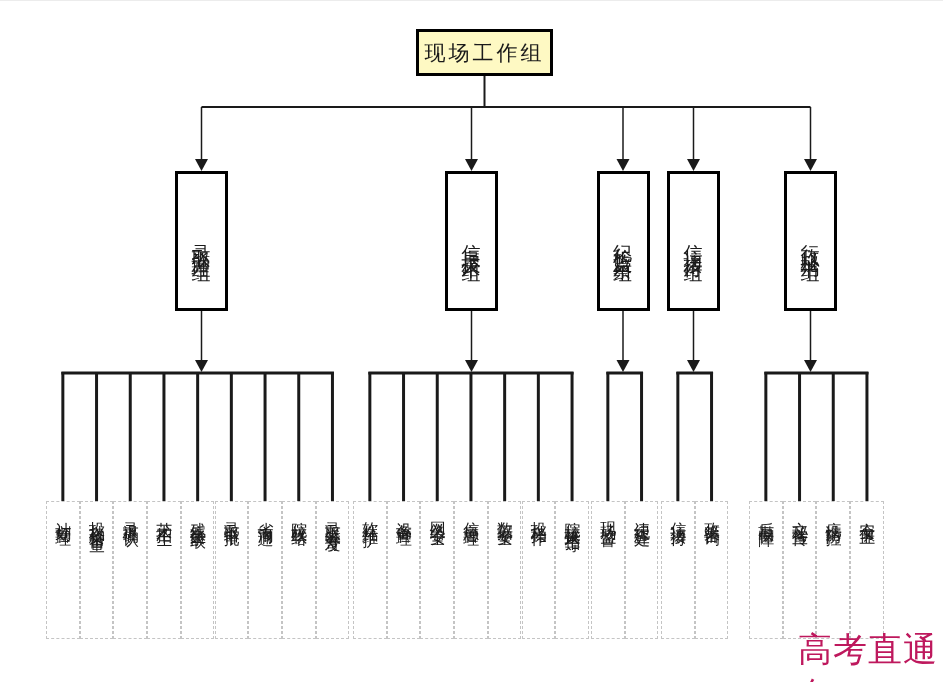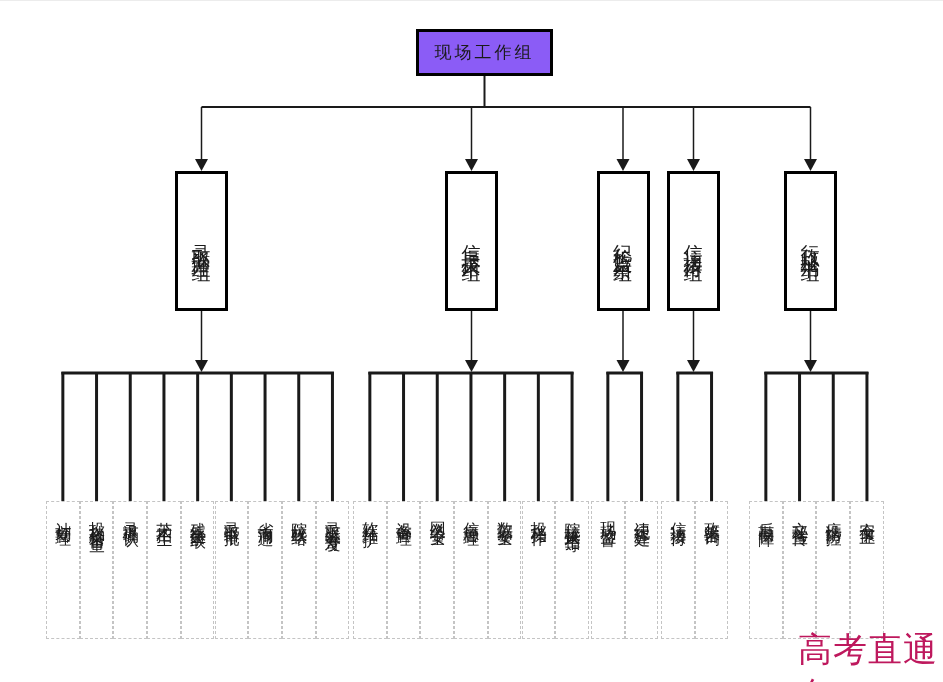--- a/index.html
+++ b/index.html
@@ -13,22 +13,22 @@
   }
   svg.connectors {
     position:absolute; left:0; top:0; width:943px; height:682px;
     pointer-events:none;
   }
   .root-box {
     position:absolute;
     box-sizing:border-box;
     border:3px solid #000;
     display:flex; align-items:center; justify-content:center;
-    font-size:17px; letter-spacing:3px; color:#1a1a1a;
-    background:#8b5cf6;
+    font-size:21px; letter-spacing:3px; color:#1a1a1a;
+    background:#fef9c3;
   }
   .group-box {
     position:absolute;
     box-sizing:border-box;
     border:3px solid #000;
     display:flex; align-items:center; justify-content:center;
     background:#fff;
   }
   .group-box > span {
     writing-mode:vertical-rl;

